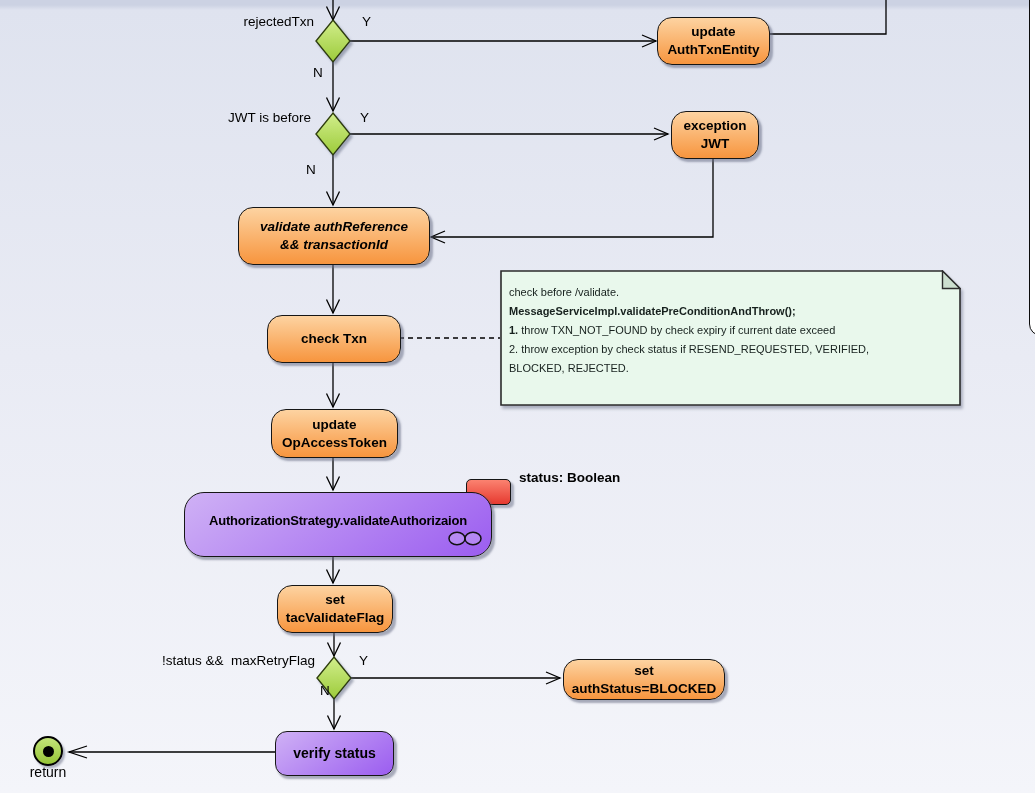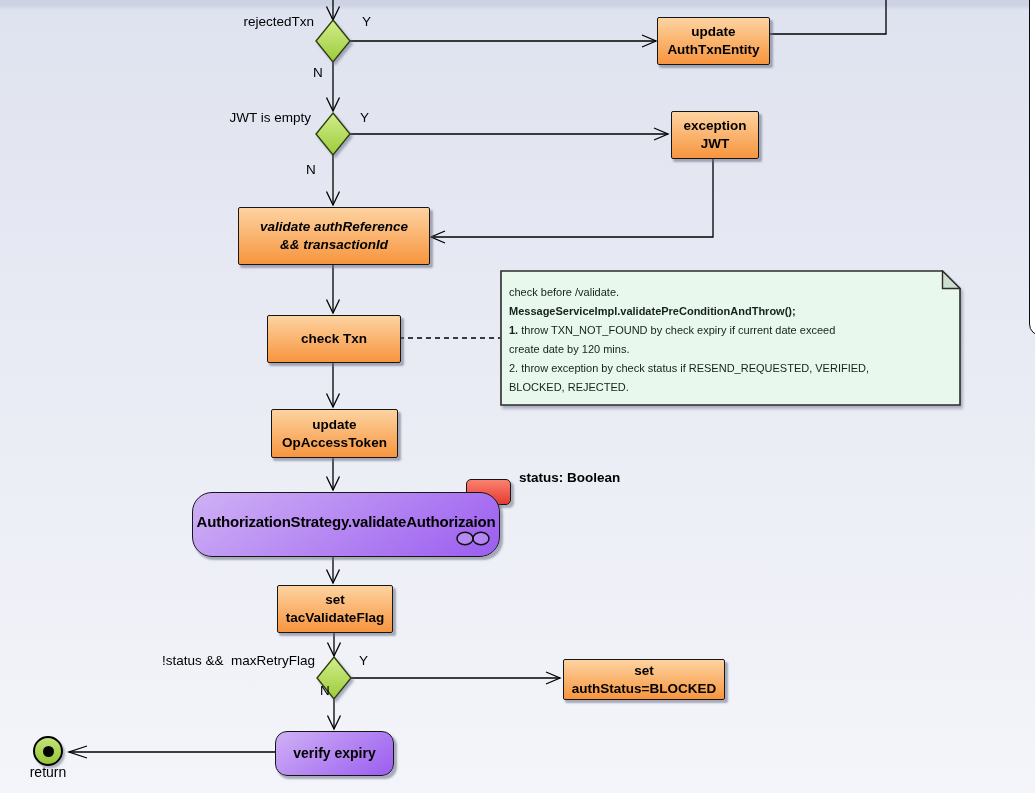--- a/index.html
+++ b/index.html
@@ -9,34 +9,34 @@
     background:linear-gradient(180deg,var(--canvas_top) 0px,var(--canvas_top) 5px,
       var(--canvas_mid) 10px,var(--canvas_mid2) 45%,var(--canvas_bottom) 100%);
   }
   svg.edges{position:absolute;left:0;top:0;z-index:3;}
   svg.edges path, svg.edges polyline{fill:none;stroke:var(--edge);stroke-width:1.3;}
   svg.edges polygon{stroke-width:1.4;}
 
   .action{
     position:absolute;z-index:4;display:flex;align-items:center;justify-content:center;
     text-align:center;font-weight:700;font-size:13.5px;line-height:1.3;white-space:pre-line;
-    border:1.6px solid var(--action_border);border-radius:2px;
+    border:1.6px solid var(--action_border);border-radius:15px;
     background:linear-gradient(180deg,var(--action_fill_top),var(--action_fill_bottom));
     box-shadow:2.5px 3px 2px rgba(104,110,133,.55);
   }
   .activity{
     background:linear-gradient(145deg,var(--activity_fill_top),var(--activity_fill_bottom));
     border-radius:20px;
   }
   #b-update-auth{left:657px;top:17px;width:111px;height:46px;}
   #b-retrieve-jwt{left:671px;top:111px;width:86px;height:46px;}
   #b-validate{left:238px;top:207px;width:190px;height:56px;font-style:italic;}
   #b-check-txn{left:267px;top:315px;width:132px;height:46px;}
   #b-update-op{left:271px;top:409px;width:125px;height:47px;}
-  #b-activity{left:192px;top:492px;width:306px;height:57px;font-size:15px;padding-bottom:6px;letter-spacing:-.2px;}
+  #b-activity{left:184px;top:492px;width:306px;height:57px;font-size:13px;padding-bottom:6px;letter-spacing:-.2px;}
   #b-set-tac{left:277px;top:585px;width:114px;height:46px;}
   #b-set-blocked{left:563px;top:659px;width:160px;height:39px;}
   #b-verify{left:275px;top:731px;width:117px;height:43px;font-size:14px;}
   .rake{position:absolute;right:7px;bottom:9px;}
 
   .tag{
     position:absolute;left:466px;top:479px;width:43px;height:24px;z-index:3;
     border:1.5px solid #151515;border-radius:5px;
     background:linear-gradient(180deg,var(--tag_fill_top),var(--tag_fill_bottom));
     box-shadow:2.5px 3px 2px rgba(104,110,133,.5);
@@ -178,45 +178,44 @@
     <svg class="rake" width="38" height="17" viewBox="0 0 38 17">
       <ellipse cx="11" cy="8.5" rx="8" ry="6.3" fill="rgba(255,255,255,.22)" stroke="#111" stroke-width="1.5"></ellipse>
       <ellipse cx="27" cy="8.5" rx="8" ry="6.3" fill="rgba(255,255,255,.22)" stroke="#111" stroke-width="1.5"></ellipse>
     </svg>
   </div>
 
   <div class="action" id="b-set-tac">set
 tacValidateFlag</div>
   <div class="action" id="b-set-blocked">set
 authStatus=BLOCKED</div>
-  <div class="action activity" id="b-verify" style="border-radius:12px;padding-bottom:0;">verify expiry</div>
+  <div class="action activity" id="b-verify" style="border-radius:12px;padding-bottom:0;">verify status</div>
 
   <div class="note">
     <svg width="461" height="136" viewBox="0 0 461 136">
       <path d="M1,1 H442.5 L460,18.5 V135 H1 Z" style="fill:var(--note_fill);stroke:var(--note_border)" stroke-width="1.6"></path>
       <path d="M442.5,1 V18.5 H460 Z" style="fill:var(--note_fold);stroke:var(--note_border)" stroke-width="1.4"></path>
     </svg>
     <div class="note-text">
         <div class="note-line"><span>check before /validate.</span></div>
         <div class="note-line"><span style="font-weight: 700;">MessageServiceImpl.validatePreConditionAndThrow();</span></div>
         <div class="note-line"><span style="font-weight: 700;">1.</span><span> throw TXN_NOT_FOUND by check expiry if current date exceed</span></div>
-        <div class="note-line"><span>create date by 120 mins.</span></div>
         <div class="note-line"><span>2. throw exception by check status if RESEND_REQUESTED, VERIFIED,</span></div>
         <div class="note-line"><span>BLOCKED, REJECTED.</span></div>
       </div>
   </div>
 
   <div class="final">
       <div class="dot"></div>
     </div>
 
   <div class="lbl" id="lbl-rejectedtxn">rejectedTxn</div>
   <div class="lbl" id="lbl-y1">Y</div>
   <div class="lbl" id="lbl-n1">N</div>
-  <div class="lbl" id="lbl-jwt">JWT is empty</div>
+  <div class="lbl" id="lbl-jwt">JWT is before</div>
   <div class="lbl" id="lbl-y2">Y</div>
   <div class="lbl" id="lbl-n2">N</div>
   <div class="lbl" id="lbl-guard3">!status &amp;&amp;  maxRetryFlag</div>
   <div class="lbl" id="lbl-y3">Y</div>
   <div class="lbl" id="lbl-n3">N</div>
   <div class="lbl" id="lbl-status-bool">status: Boolean</div>
   <div class="lbl" id="lbl-return">return</div>
 
 </div>
 

